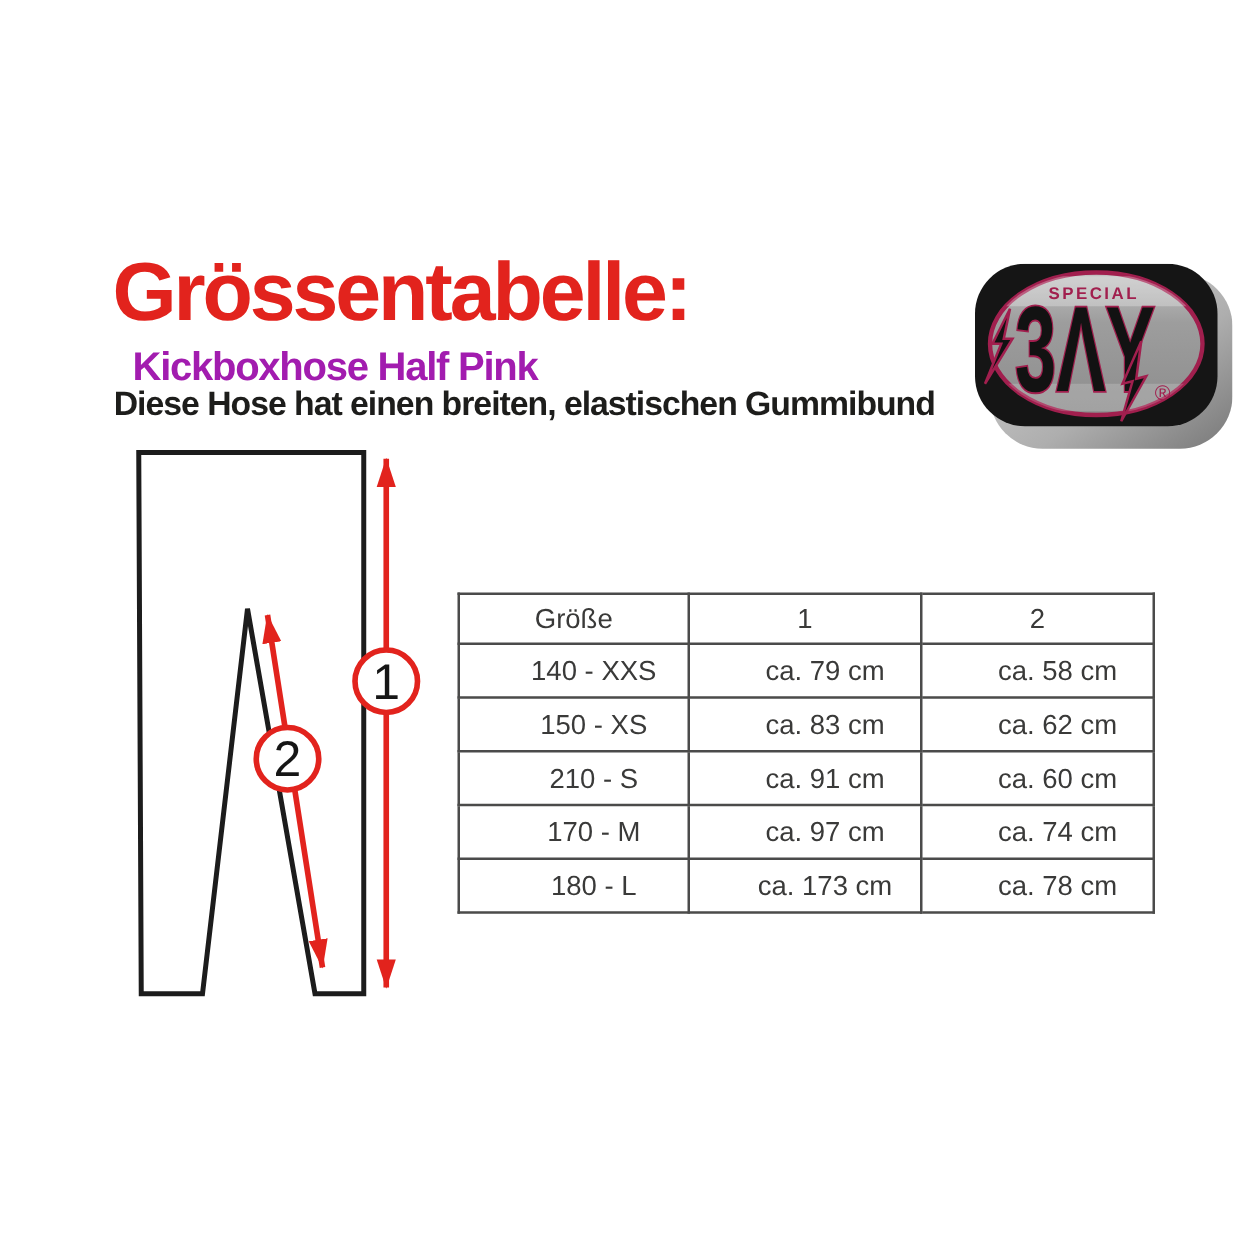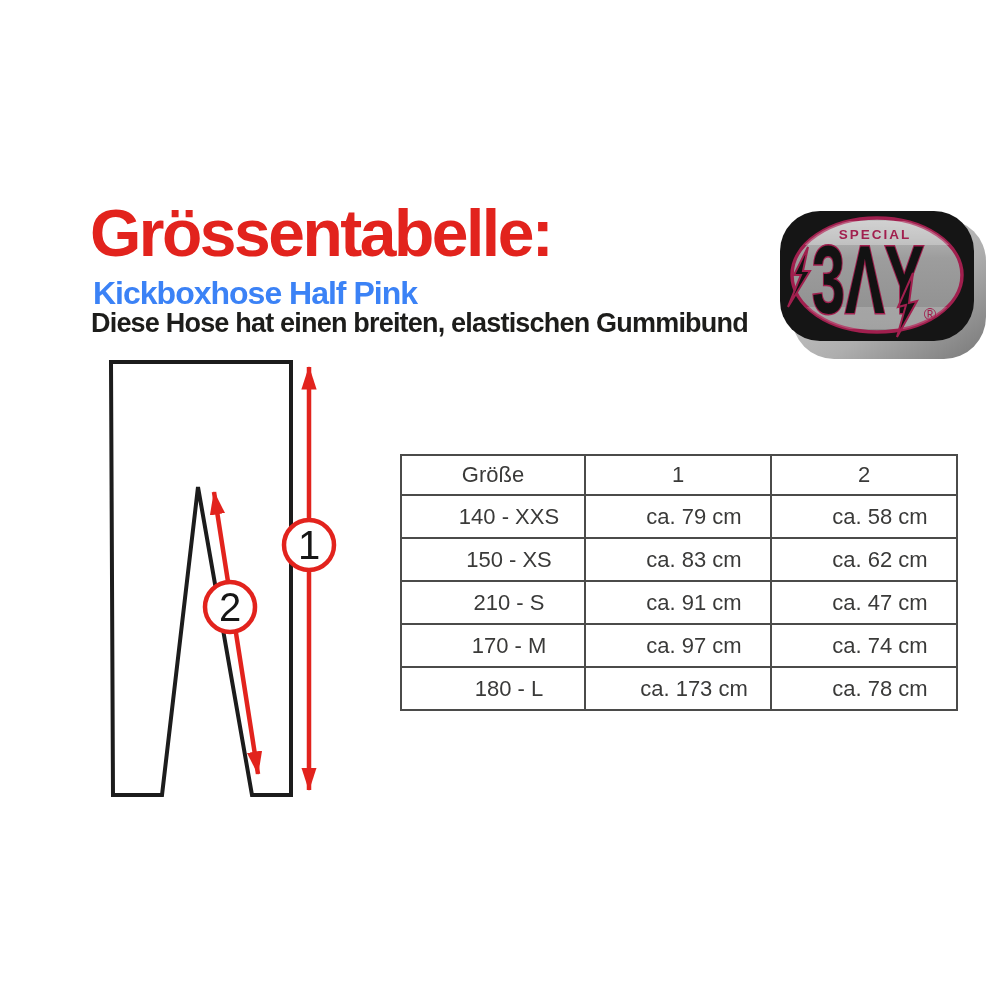--- a/index.html
+++ b/index.html
@@ -6,32 +6,32 @@
   #canvas{
     position:relative;width:1000px;height:1000px;background:#ffffff;
     font-family:"Liberation Sans","DejaVu Sans",sans-serif;overflow:hidden;
   }
   .abs{position:absolute;}
   #title{
     left:90px;top:200px;font-size:66px;font-weight:bold;color:#e2231d;
     letter-spacing:-2.5px;line-height:1;white-space:nowrap;
   }
   #product{
-    left:93px;top:277px;font-size:32px;font-weight:bold;color:#3b82f6;
+    left:106px;top:277px;font-size:32px;font-weight:bold;color:#a21caf;
     letter-spacing:-1px;line-height:1;white-space:nowrap;
   }
   #description{
     left:91px;top:310px;font-size:27px;font-weight:bold;color:#1d1d1b;
     letter-spacing:-0.8px;line-height:1;white-space:nowrap;text-align:center;
   }
   #logo-box{left:780px;top:178px;width:206px;height:150px;margin-top:33px;}
   #diagram-box{left:70px;top:348px;width:280px;height:466px;}
   #size-table{
-    left:366px;top:454px;width:550px;border-collapse:collapse;table-layout:fixed;
-    font-size:22px;color:#3a3a39;text-align:center;margin-left:34px;
+    left:366px;top:474px;width:550px;border-collapse:collapse;table-layout:fixed;
+    font-size:22px;color:#3a3a39;text-align:center;
   }
   #size-table td{border:2px solid #4b4b4a;padding:0;vertical-align:middle;}
   #size-table tr.hdr td{height:38px;}
   #size-table tr.row td{height:41px;padding-left:32px;}
   .col-size{width:182px;} .col-m1{width:184px;} .col-m2{width:184px;}
 </style>
 </head>
 <body>
 
 <div id="canvas">
@@ -107,21 +107,21 @@
         <td>ca. 58 cm</td>
       </tr>
       <tr class="row">
         <td>150 - XS</td>
         <td>ca. 83 cm</td>
         <td>ca. 62 cm</td>
       </tr>
       <tr class="row">
         <td>210 - S</td>
         <td>ca. 91 cm</td>
-        <td>ca. 47 cm</td>
+        <td>ca. 60 cm</td>
       </tr>
       <tr class="row">
         <td>170 - M</td>
         <td>ca. 97 cm</td>
         <td>ca. 74 cm</td>
       </tr>
       <tr class="row">
         <td>180 - L</td>
         <td>ca. 173 cm</td>
         <td>ca. 78 cm</td>

